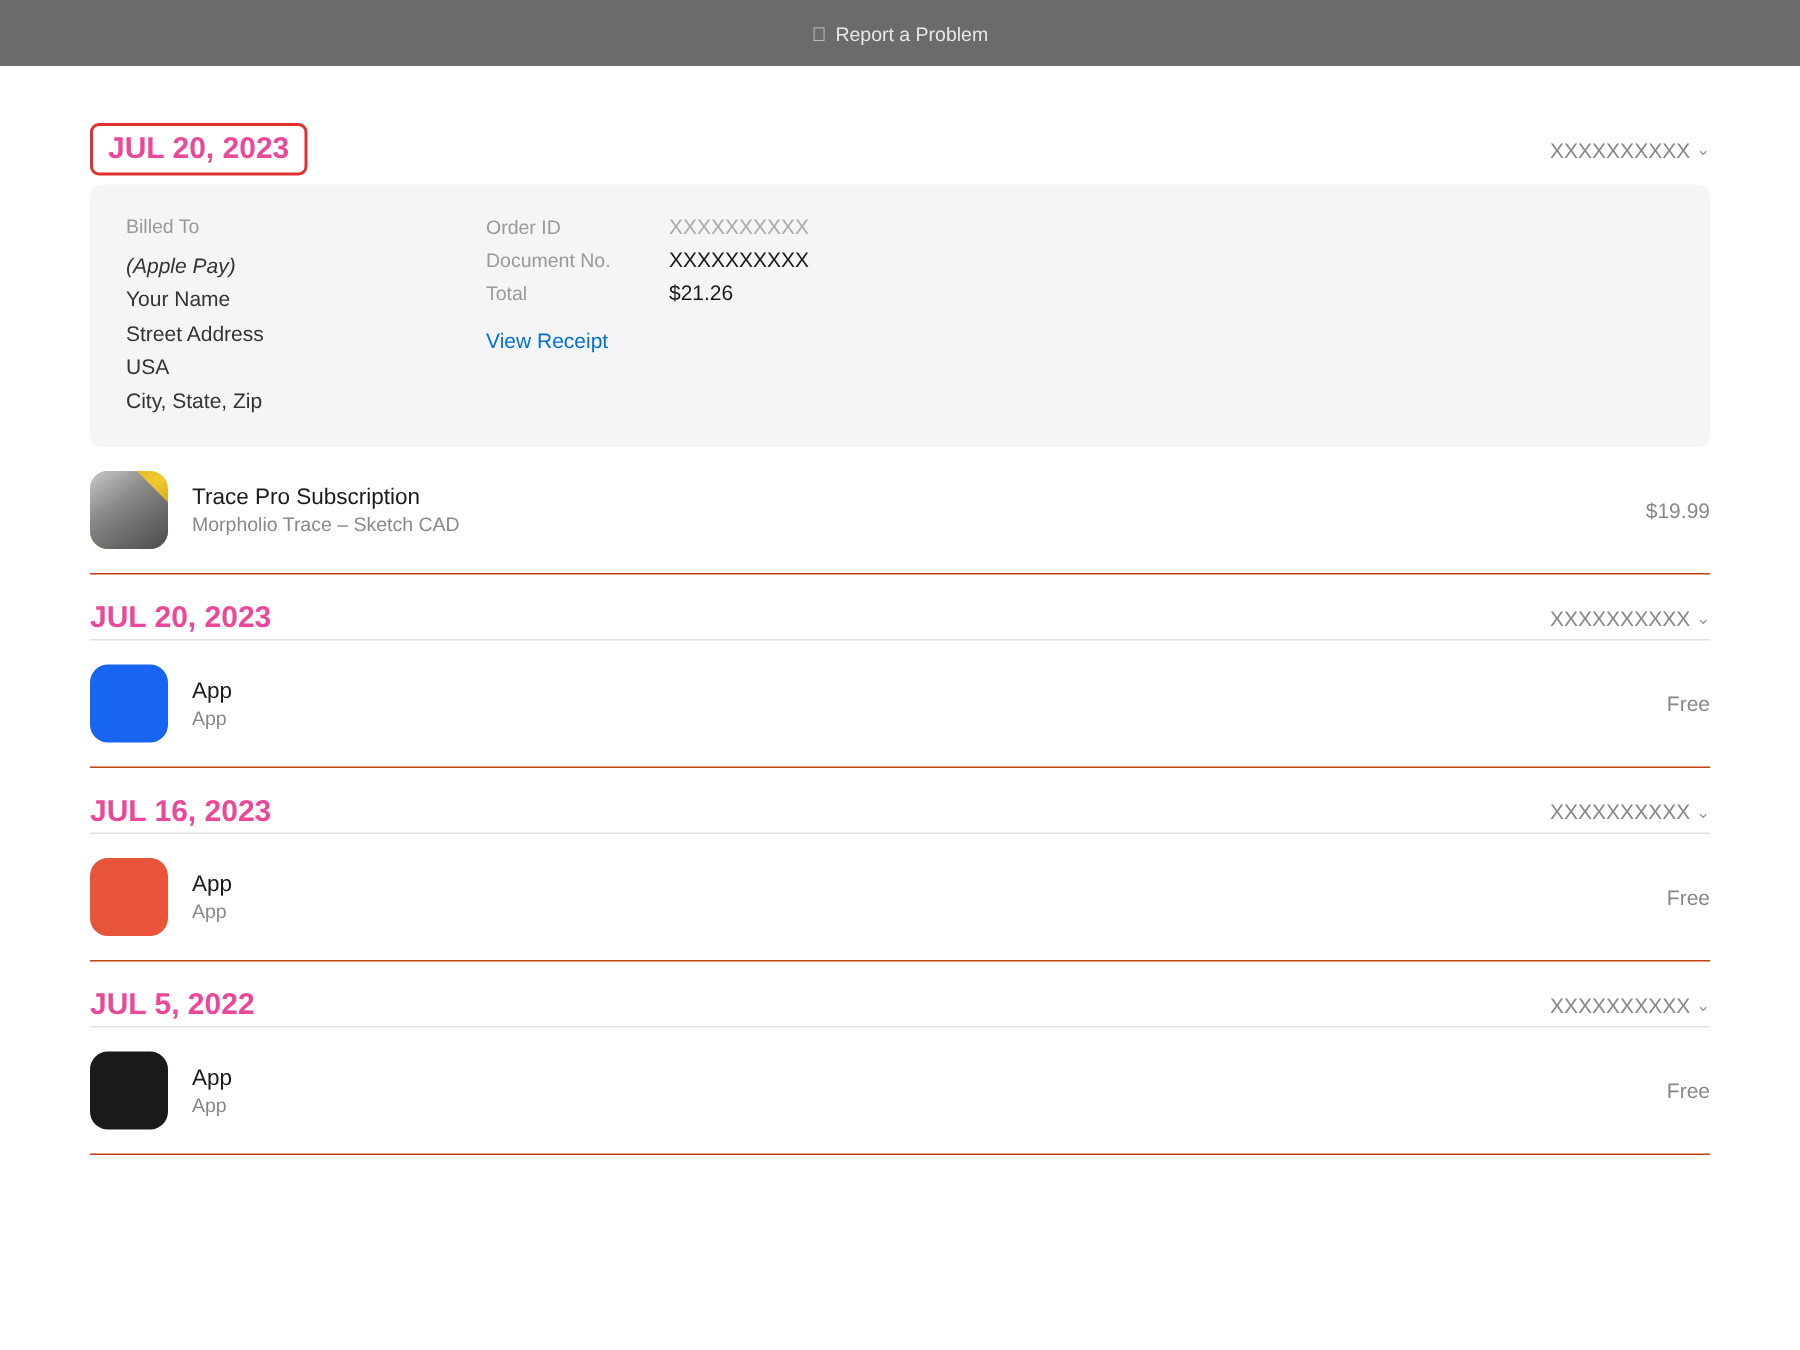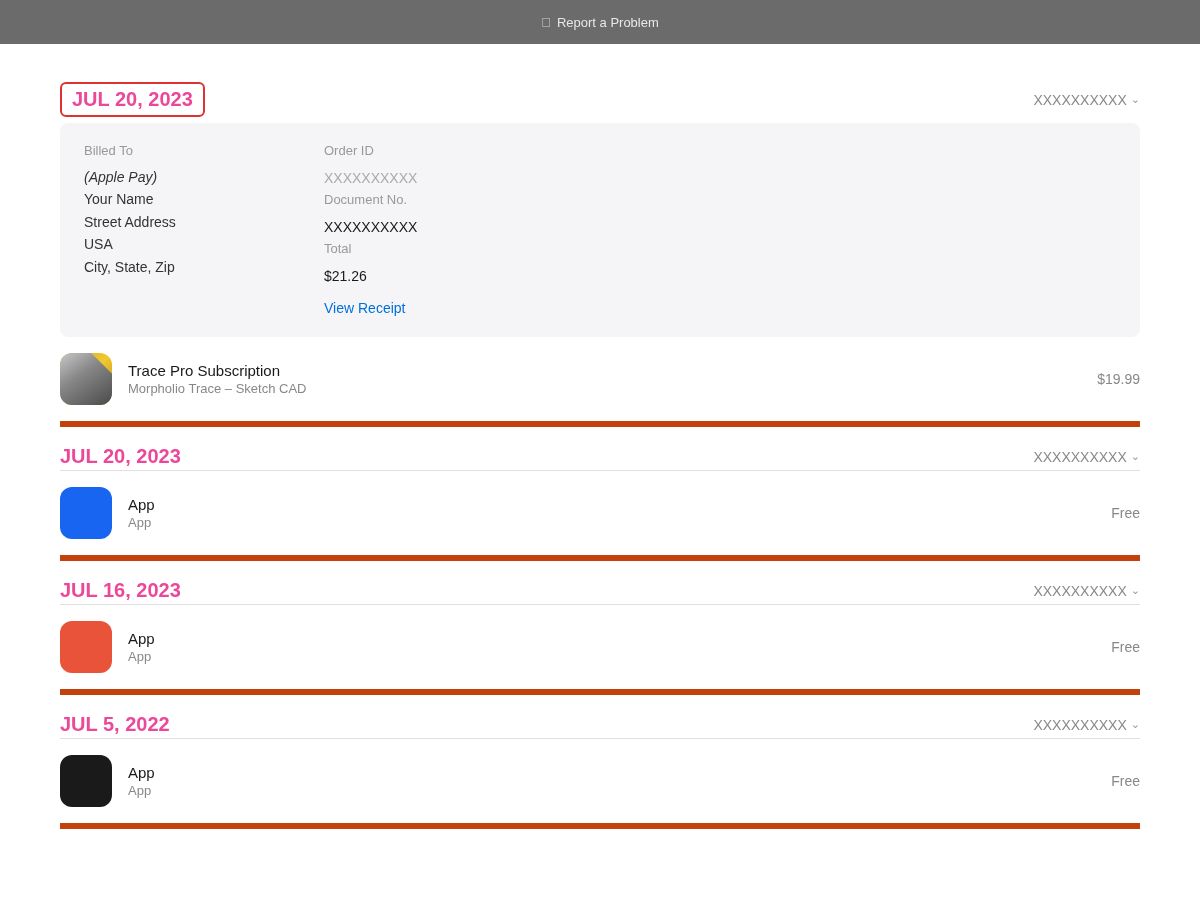--- a/index.html
+++ b/index.html
@@ -95,21 +95,20 @@
     }
 
     .order-details-section {
       flex: 1;
     }
     .order-detail-row {
       display: flex;
       align-items: baseline;
       margin-bottom: 6px;
       gap: 12px;
-      flex-direction: column;
     }
     .order-detail-label {
       font-size: 13px;
       color: #999;
       min-width: 110px;
     }
     .order-detail-value {
       font-size: 14px;
       color: #1a1a1a;
       font-weight: 500;
@@ -131,21 +130,21 @@
       height: 1px;
       background: #e0e0e0;
       margin: 0 0 0 0;
     }
 
     
     .app-row {
       display: flex;
       align-items: center;
       padding: 16px 0 16px 0;
-      border-bottom: 6px solid #c2410c;
+      border-bottom: 1px solid #c2410c;
     }
     .app-icon {
       width: 52px;
       height: 52px;
       border-radius: 12px;
       margin-right: 16px;
       flex-shrink: 0;
       overflow: hidden;
     }
     .app-icon.trace-pro {

